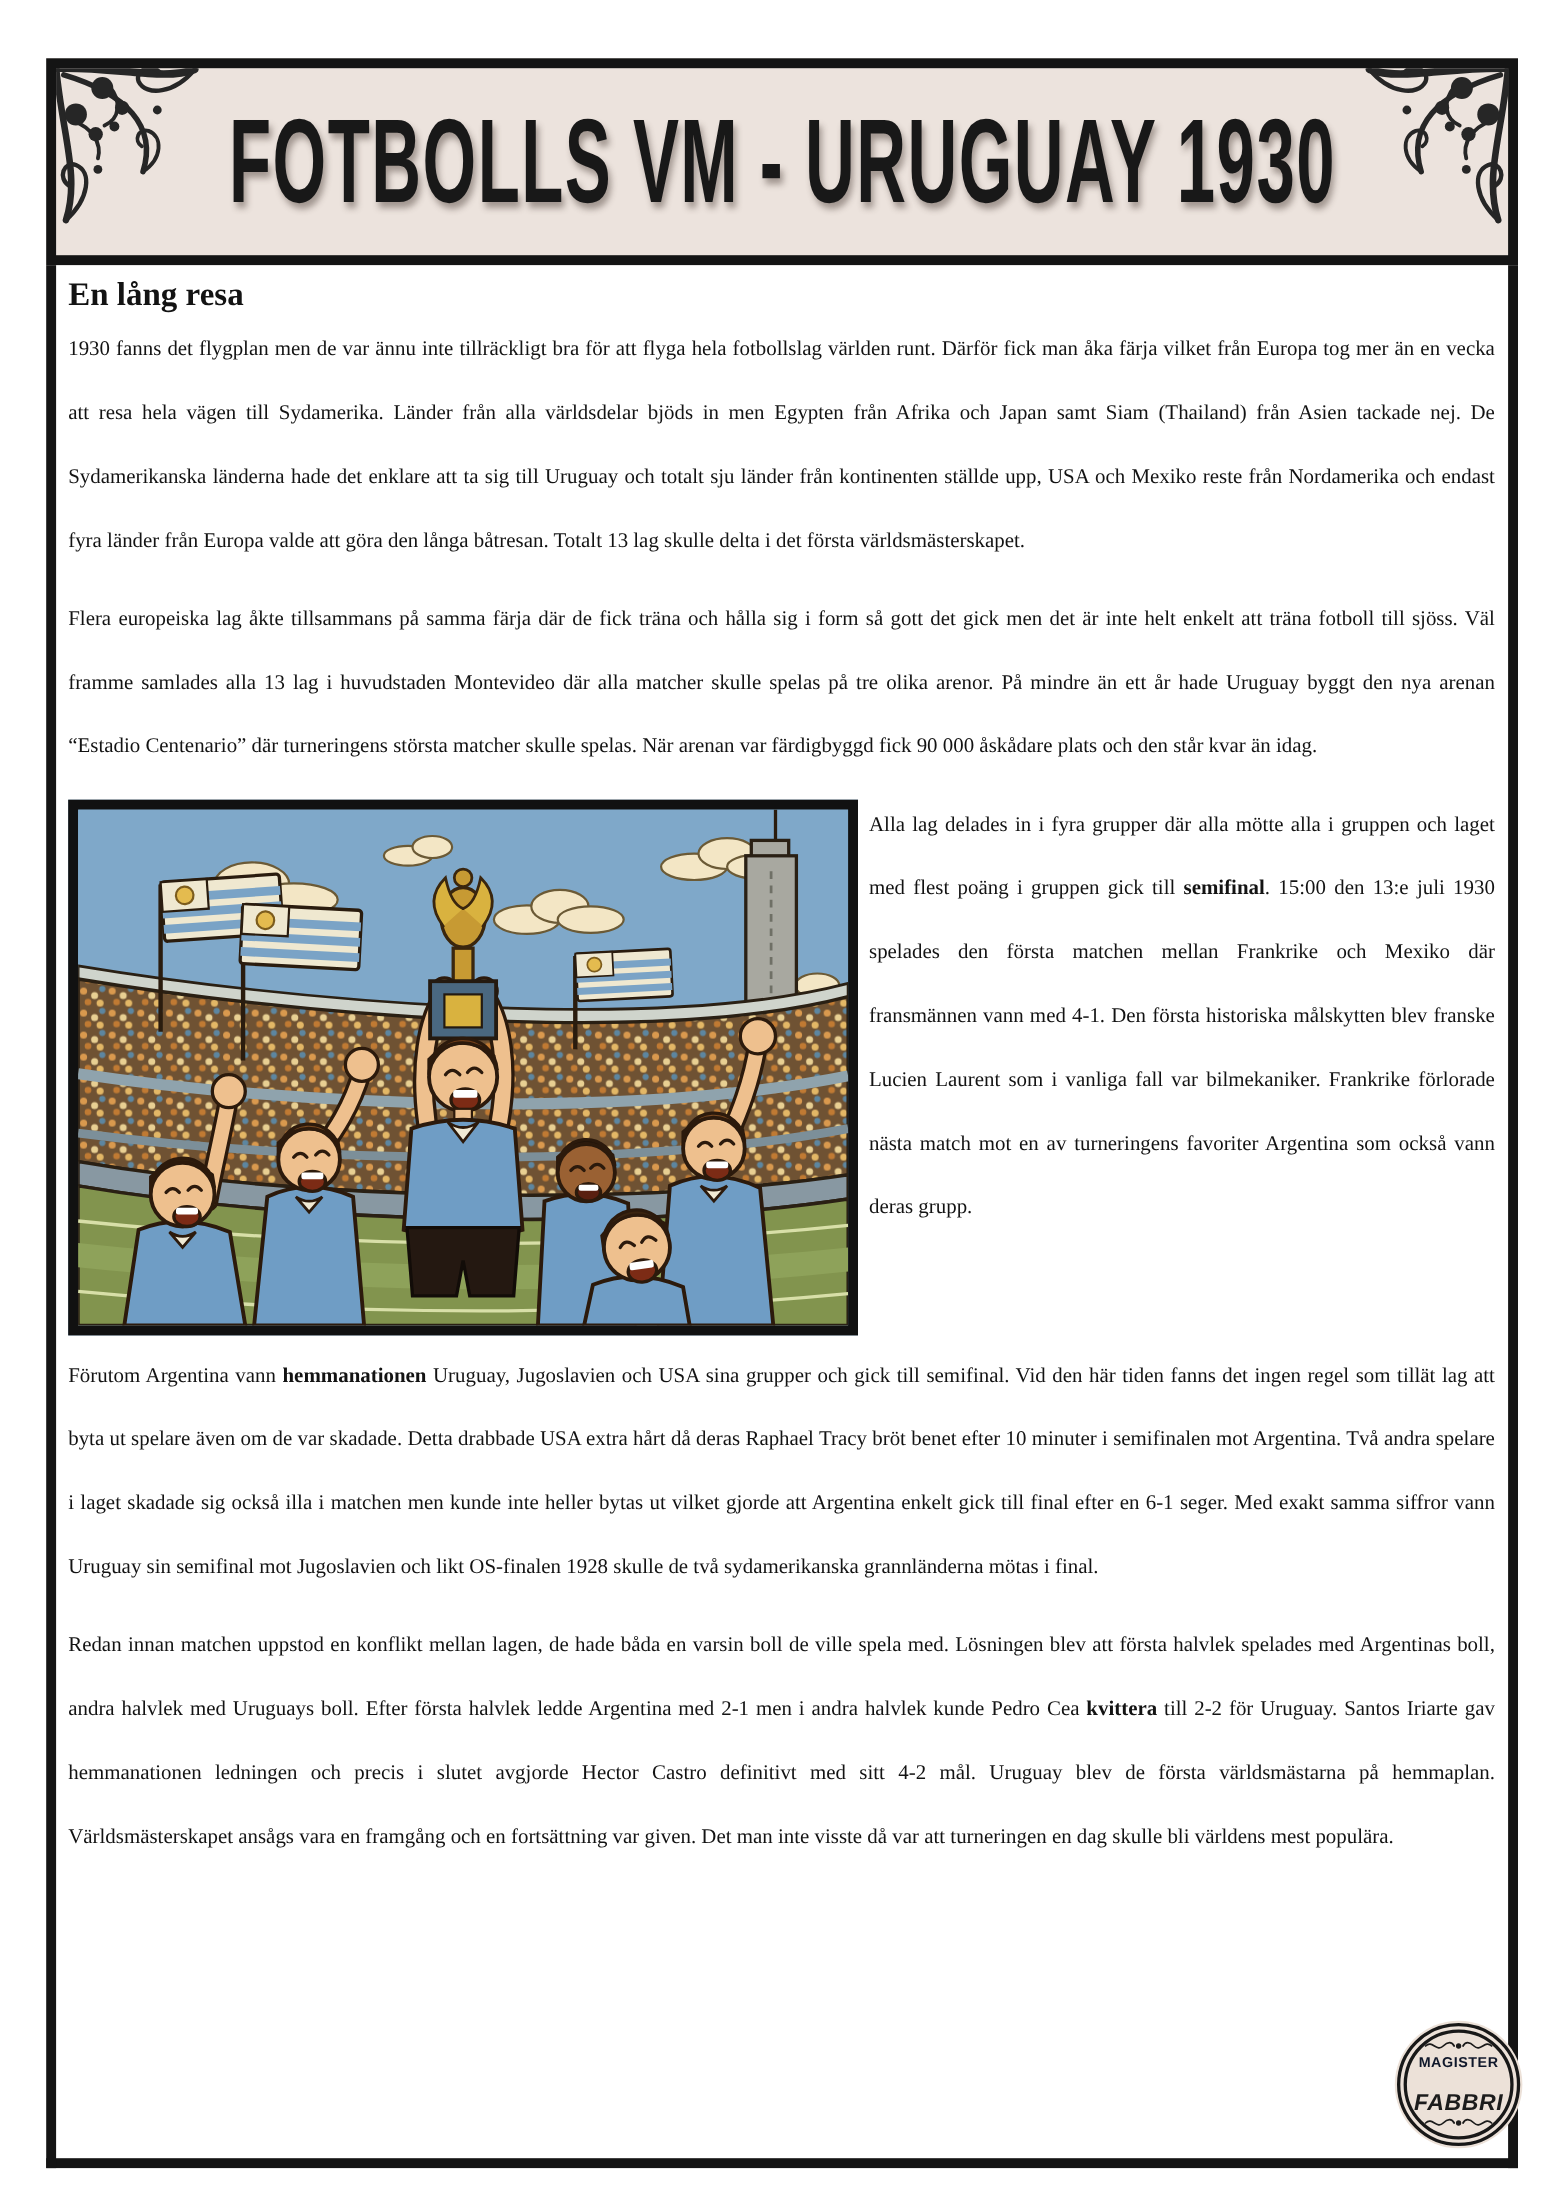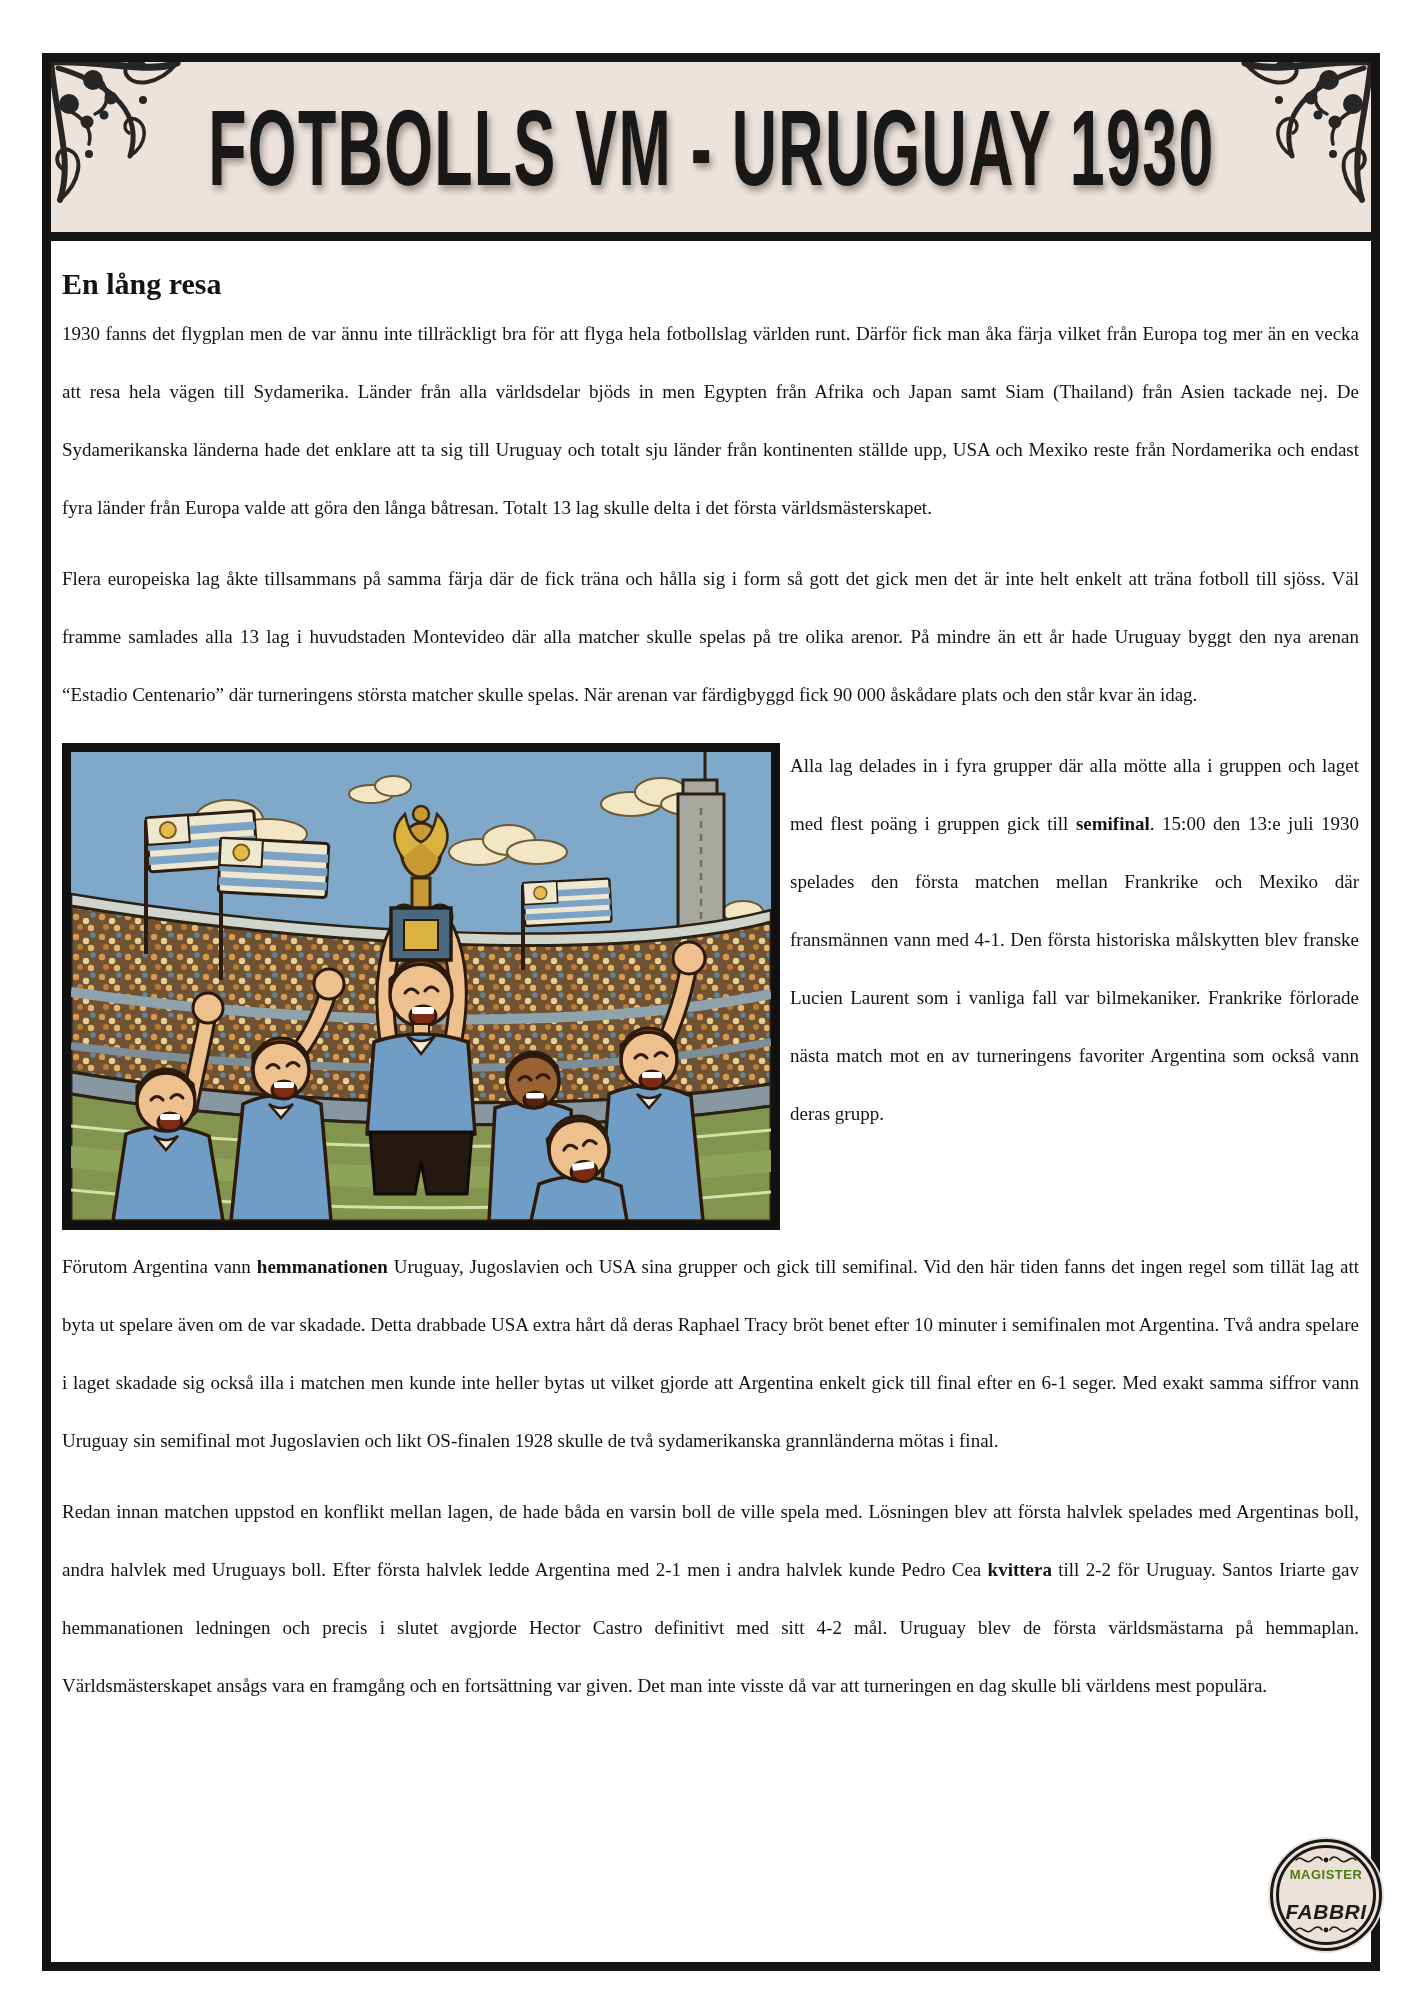--- a/index.html
+++ b/index.html
@@ -22,21 +22,21 @@
     transform:scale(0.66,1.14);transform-origin:center;
     text-shadow:4px 5px 7px rgba(70,58,50,0.45);
   }
   .flourish{position:absolute;top:-4px;width:150px;height:150px;}
   .flourish.left{left:-4px;}
   .flourish.right{right:-4px;transform:scaleX(-1);}
 
   
   .content{
     box-sizing:border-box;height:1730px;border:9px solid #141414;border-top:none;
-    background:#ffffff;padding:22px 12px 0 11px;overflow:hidden;
+    background:#ffffff;padding:6px 12px 0 11px;overflow:hidden;
   }
   .content h2{
     font-size:30px;line-height:38px;margin:2px 0 2px;font-weight:700;
   }
   .content p{
     font-size:19px;line-height:58px;text-align:justify;margin:0 0 13px;
   }
   .content p b{font-weight:700;margin-top:12px;}
   .clear{clear:both;}
 
@@ -52,21 +52,21 @@
     position:absolute;left:1228px;top:1786px;width:112px;height:112px;box-sizing:border-box;
     border-radius:50%;background:#ece1d8;border:3px solid #181818;
     box-shadow:0 0 0 2px #ece1d8;
   }
   .badge-inner{
     position:absolute;inset:3px;border-radius:50%;border:3px solid #181818;background:#ece1d8;
     display:flex;flex-direction:column;align-items:center;justify-content:center;
   }
   .badge-magister{
     font-family:"Liberation Sans", sans-serif;font-weight:700;font-size:13px;
-    letter-spacing:0.5px;color:#4d7c0f;margin-top:1px;
+    letter-spacing:0.5px;color:#0f172a;margin-top:1px;
   }
   .badge-fabbri{
     font-family:"Liberation Sans", sans-serif;font-weight:700;font-style:italic;
     font-size:21px;letter-spacing:0.5px;color:#1c1c1c;margin-top:18px;
   }
   .badge-orn{width:64px;height:12px;}
 </style>
 </head>
 <body>
 

